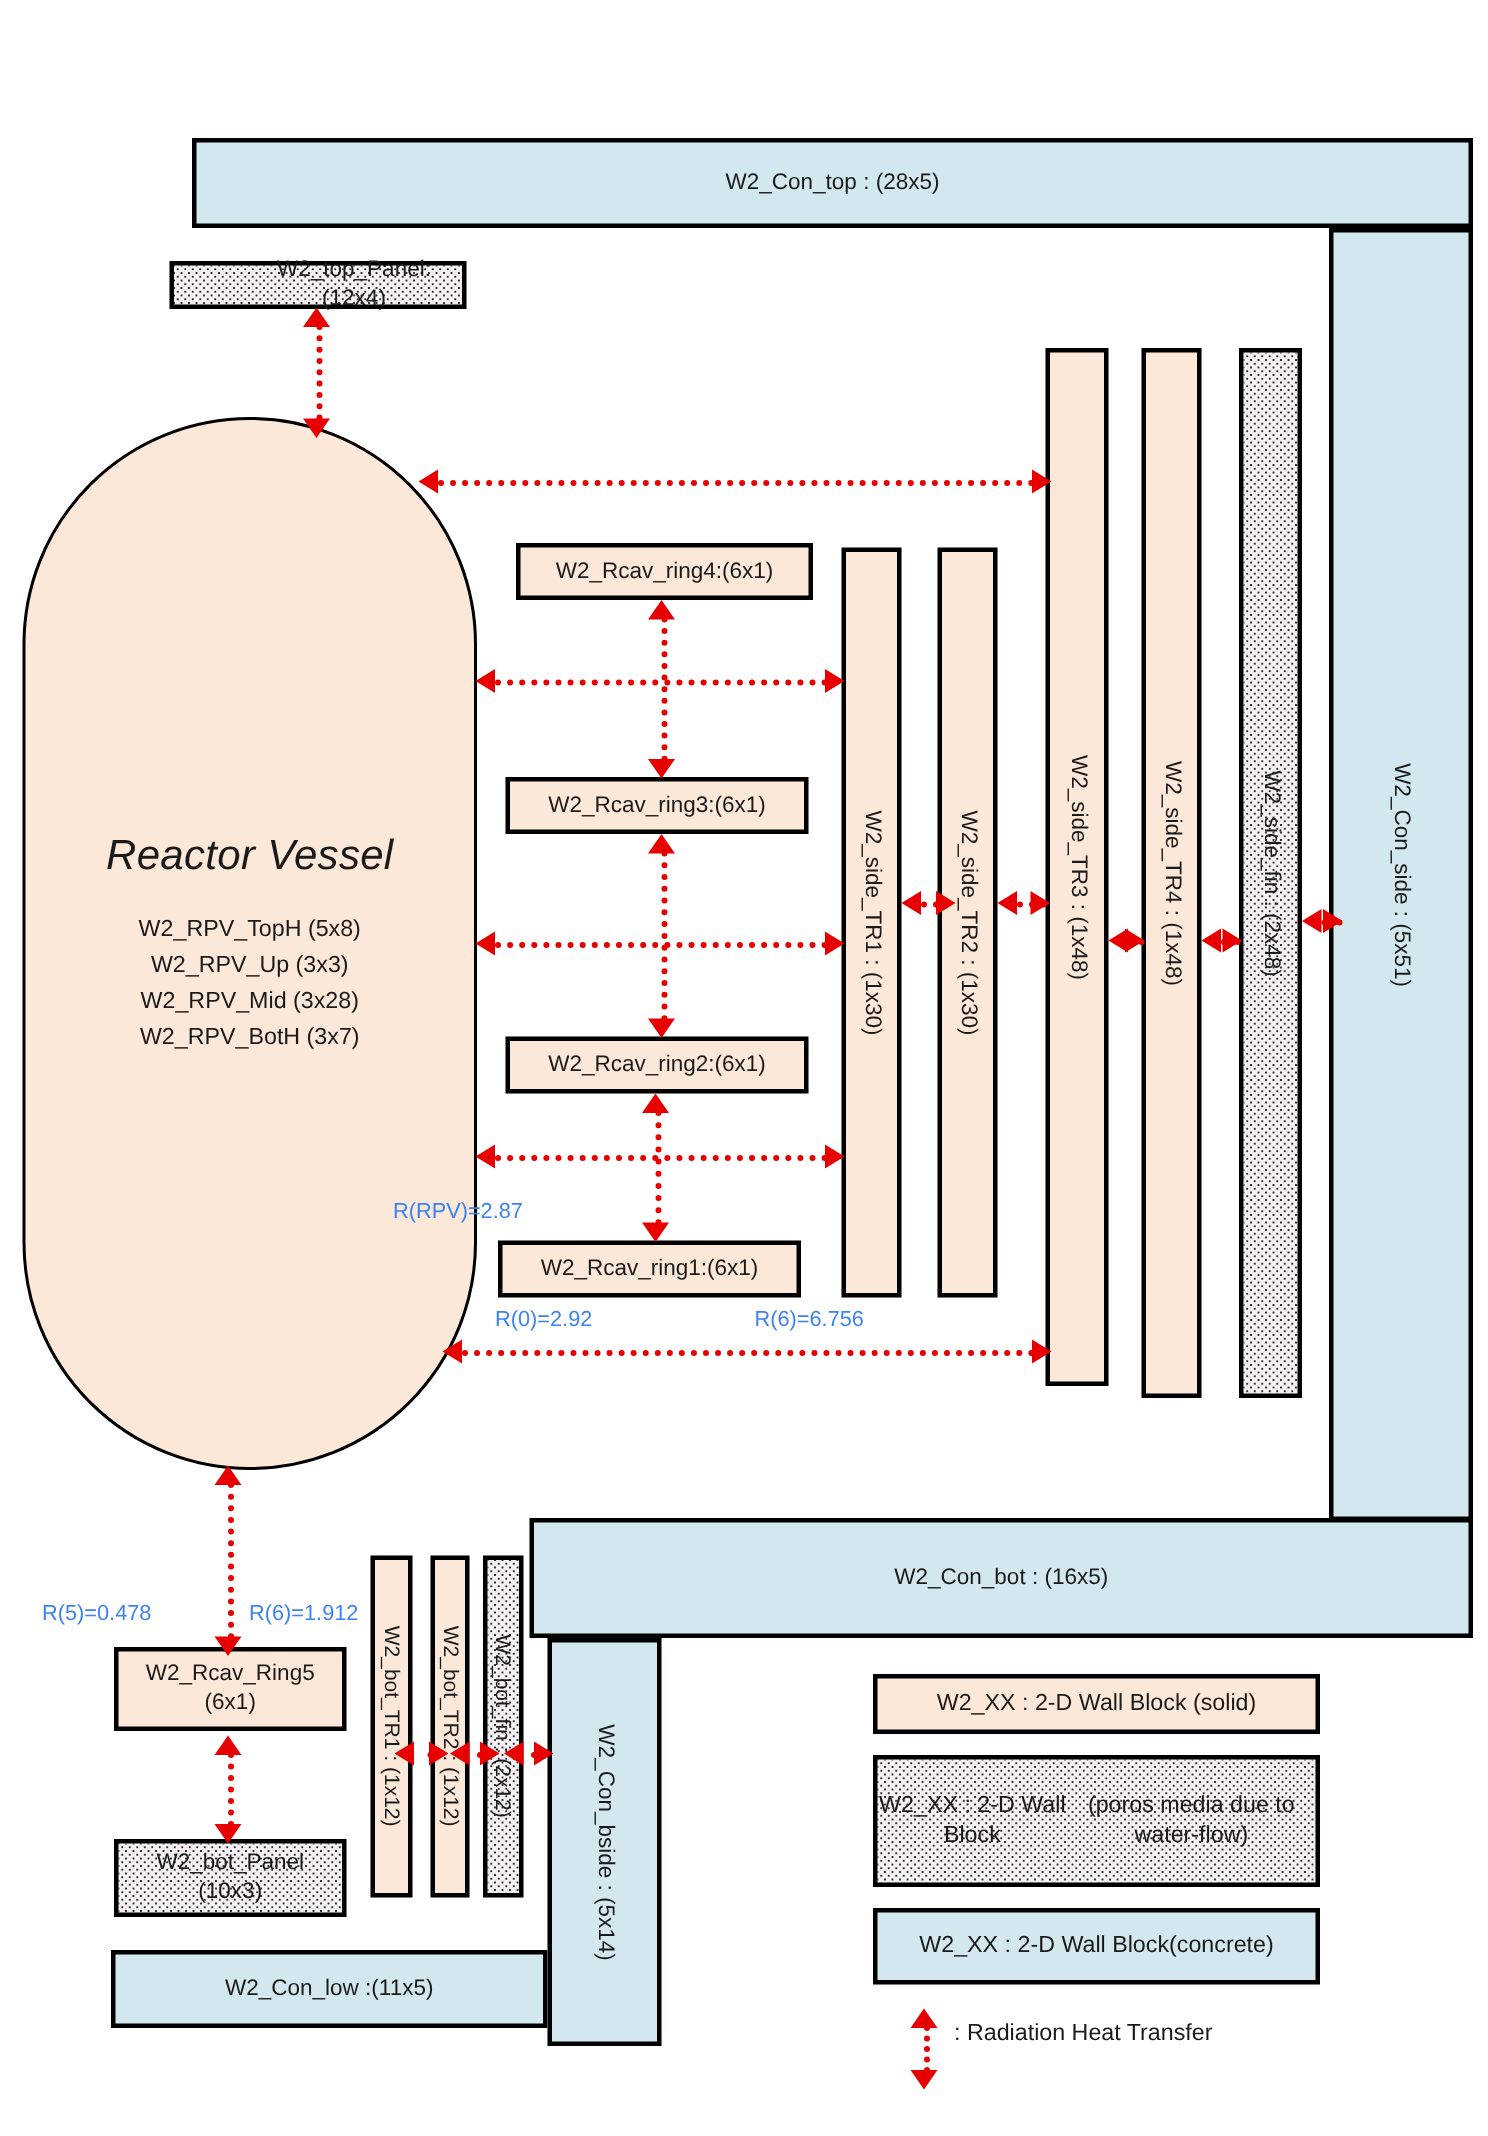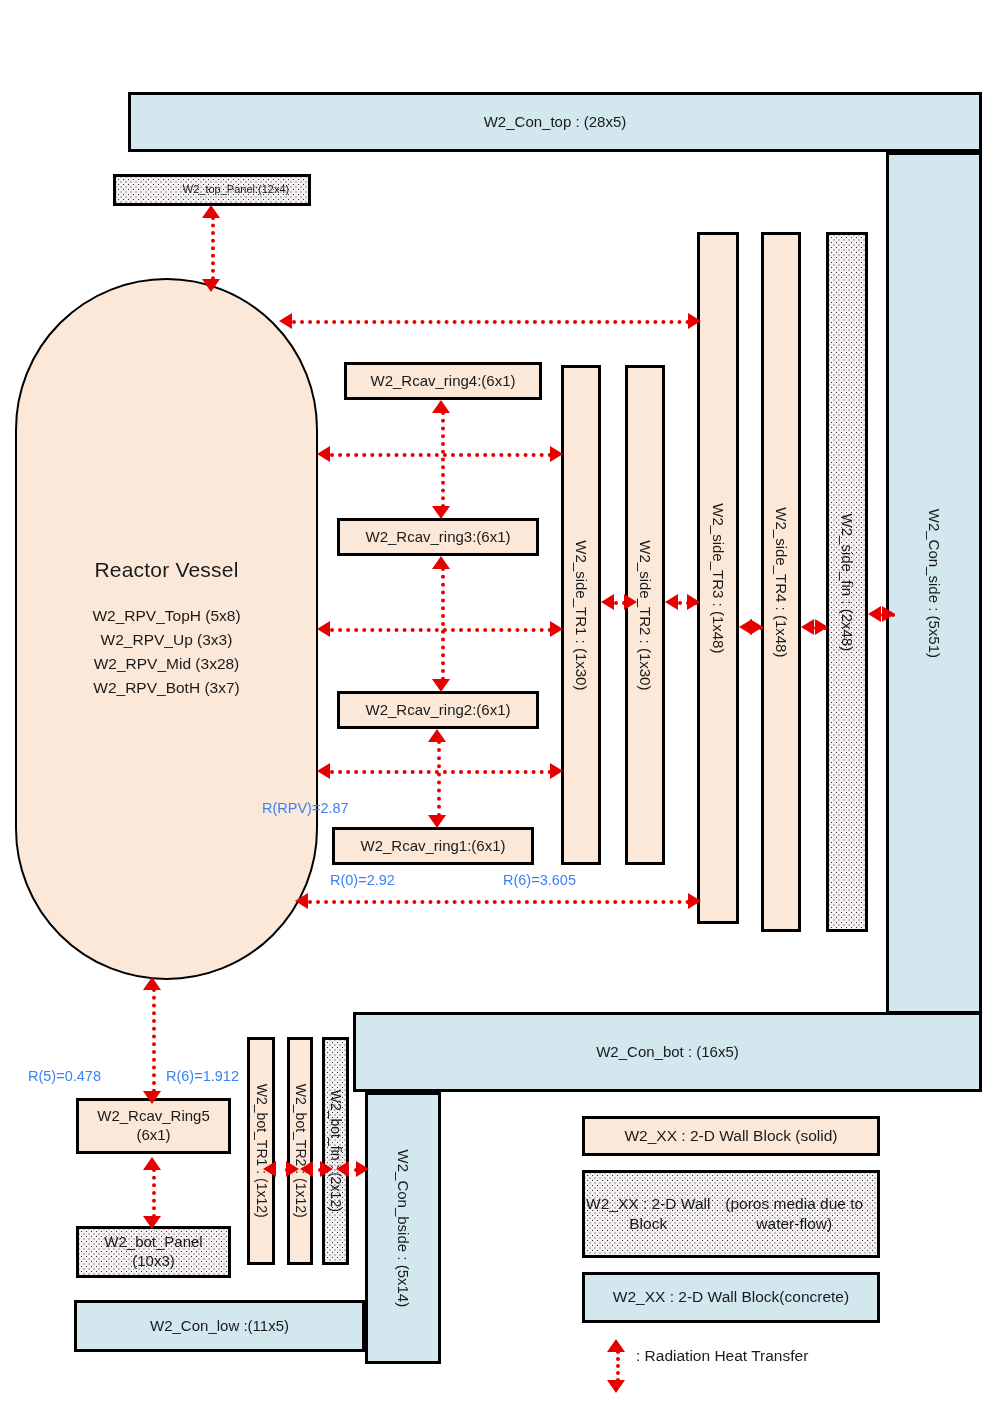--- a/index.html
+++ b/index.html
@@ -24,21 +24,21 @@
       display:block;
       transform:rotate(90deg);
       white-space:nowrap;
       transform-origin:center center;
   }
 
   
   #vessel{position:absolute;box-sizing:border-box;border:2.5px solid #000;
       background:#fce8d8;border-radius:152px;
       display:flex;flex-direction:column;align-items:center;justify-content:center;}
-  #vessel .rv-title{font-size:21px;margin-bottom:22px;letter-spacing:.2px;}
+  #vessel .rv-title{font-size:28px;margin-bottom:22px;letter-spacing:.2px;font-style:italic;}
   #vessel .rv-list{font-size:15.5px;line-height:1.55;text-align:center;}
 
   
   .ray{position:absolute;}
   .ray.h{height:0;border-top:4px dotted #e60000;}
   .ray.v{width:0;border-left:4px dotted #e60000;}
   .tip{position:absolute;width:0;height:0;}
   .tip.left {border-top:8px solid transparent;border-bottom:8px solid transparent;border-right:13px solid #e60000;}
   .tip.right{border-top:8px solid transparent;border-bottom:8px solid transparent;border-left:13px solid #e60000;}
   .tip.up   {border-left:9px solid transparent;border-right:9px solid transparent;border-bottom:13px solid #e60000;}
@@ -70,21 +70,21 @@
   </div>
 
   <div class="blk concrete vert" style="left:365px;top:1092px;width:76px;height:272px;">
     <span>W2_Con_bside : (5x14)</span>
   </div>
 
   <div class="blk concrete" style="left:74px;top:1300px;width:291px;height:52px;">
     <span>W2_Con_low :(11x5)</span>
   </div>
 
-  <div class="blk porous" style="left:113px;top:174px;width:198px;height:32px;font-size:11px;padding-left:48px;">
+  <div class="blk porous" style="left:113px;top:174px;width:198px;height:32px;font-size:15px;padding-left:48px;">
     <span>W2_top_Panel:(12x4)</span>
   </div>
 
   <div id="vessel" style="left:15px;top:278px;width:303px;height:702px;">
     <div class="rv-title">Reactor Vessel</div>
     <div class="rv-list">
       <div>W2_RPV_TopH (5x8)</div>
       <div>W2_RPV_Up (3x3)</div>
       <div>W2_RPV_Mid (3x28)</div>
       <div>W2_RPV_BotH (3x7)</div>
@@ -211,21 +211,21 @@
   <div class="ray h" style="left:318px;top:1168px;width:6px;"></div>
   <div class="tip left" style="left:300px;top:1161px;"></div>
   <div class="tip right" style="left:320px;top:1161px;"></div>
 
   <div class="ray h" style="left:354px;top:1168px;width:10px;"></div>
   <div class="tip left" style="left:336px;top:1161px;"></div>
   <div class="tip right" style="left:356px;top:1161px;"></div>
 
   <div class="rlabel" style="left:262px;top:800px;">R(RPV)=2.87</div>
   <div class="rlabel" style="left:330px;top:872px;">R(0)=2.92</div>
-  <div class="rlabel" style="left:503px;top:872px;">R(6)=3.605</div>
+  <div class="rlabel" style="left:503px;top:872px;">R(6)=6.756</div>
   <div class="rlabel" style="left:28px;top:1068px;">R(5)=0.478</div>
   <div class="rlabel" style="left:166px;top:1068px;">R(6)=1.912</div>
 
   <div class="lg solid" style="left:582px;top:1116px;width:298px;height:40px;">
     <span>W2_XX : 2-D Wall Block (solid)</span>
   </div>
 
   <div class="lg porous" style="left:582px;top:1170px;width:298px;height:88px;flex-direction:row;">
     <span>W2_XX : 2-D Wall Block</span>
     <span>(poros media due to water-flow)</span>

